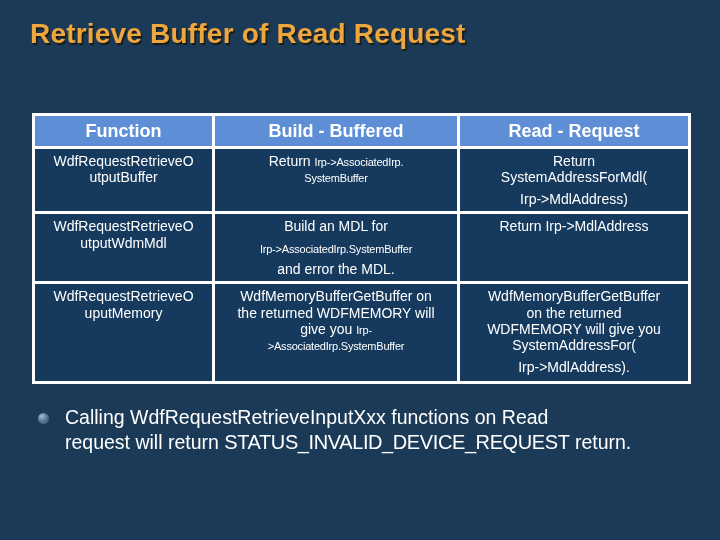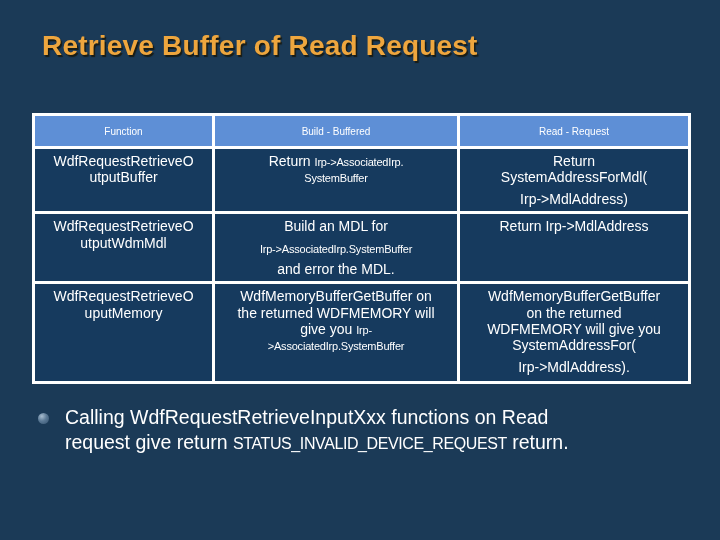--- a/index.html
+++ b/index.html
@@ -5,40 +5,40 @@
   html, body { margin: 0; padding: 0; }
   body {
     width: 720px; height: 540px;
     background: var(--background, #1B3A57);
     font-family: "Liberation Sans", "DejaVu Sans", sans-serif;
     overflow: hidden; position: relative;
   }
   .slide { position: absolute; inset: 0; }
 
   .title {
-    position: absolute; left: 30px; top: 18px; margin: 12px;
+    position: absolute; left: 30px; top: 18px; margin: 0;
     font-size: 28px; font-weight: bold;
     color: var(--title, #EEA63E);
     text-shadow: 1.5px 1.5px 1px rgba(25,22,8,0.85);
     letter-spacing: 0.2px;
   }
 
   table.grid {
     position: absolute; left: 32px; top: 113px;
     width: 656px; border-collapse: collapse; table-layout: fixed;
     border: 3px solid var(--border, #FFFFFF);
   }
   table.grid th, table.grid td {
     border: 3px solid var(--border, #FFFFFF);
     box-sizing: border-box;
     color: var(--text, #FFFFFF);
   }
   table.grid th {
     background: var(--header_bg, #5E8FD6);
-    height: 33px; font-size: 10px; font-weight: normal;
+    height: 33px; font-size: 18px; font-weight: bold;
     text-align: center; vertical-align: middle;
     padding: 2px 4px;
   }
   table.grid td {
     background: var(--cell_bg, #163A5E);
     vertical-align: top; text-align: center;
     font-size: 14px; line-height: 1.17;
     padding: 4px 7px;
   }
   td p { margin: 0 0 5px 0; white-space: pre-wrap; word-wrap: break-word; }
@@ -58,21 +58,21 @@
     border-radius: 50%;
     background: radial-gradient(circle at 35% 30%,
       var(--sphere_hi, #A8BDD0) 0%,
       var(--sphere_mid, #5C7A96) 45%,
       var(--sphere_lo, #32506E) 100%);
   }
   .bullet-text {
     margin: 0; color: var(--text, #FFFFFF);
     font-size: 19.5px; line-height: 1.28; white-space: pre-wrap;
   }
-  .cond { font-size: 16px; letter-spacing: -0.4px; }
+  .cond { font-size: 20px; letter-spacing: -0.4px; }
 </style>
 </head>
 <body>
 
 <div class="slide">
 
   <h1 class="title">Retrieve Buffer of Read Request</h1>
 
   <table class="grid">
     <colgroup>
@@ -135,16 +135,16 @@
 SystemAddressFor(</span></p>
             <p><span>Irp-&gt;MdlAddress).</span></p>
           </td>
         </tr>
       </tbody>
   </table>
 
   <div class="bullet-row">
     <span class="sphere"></span>
     <p class="bullet-text"><span>Calling WdfRequestRetrieveInputXxx functions on Read
-request give return </span><span class="cond">STATUS_INVALID_DEVICE_REQUEST</span><span> return.</span></p>
+request will return </span><span class="cond">STATUS_INVALID_DEVICE_REQUEST</span><span> return.</span></p>
   </div>
 
 </div>
 
 </body></html>

